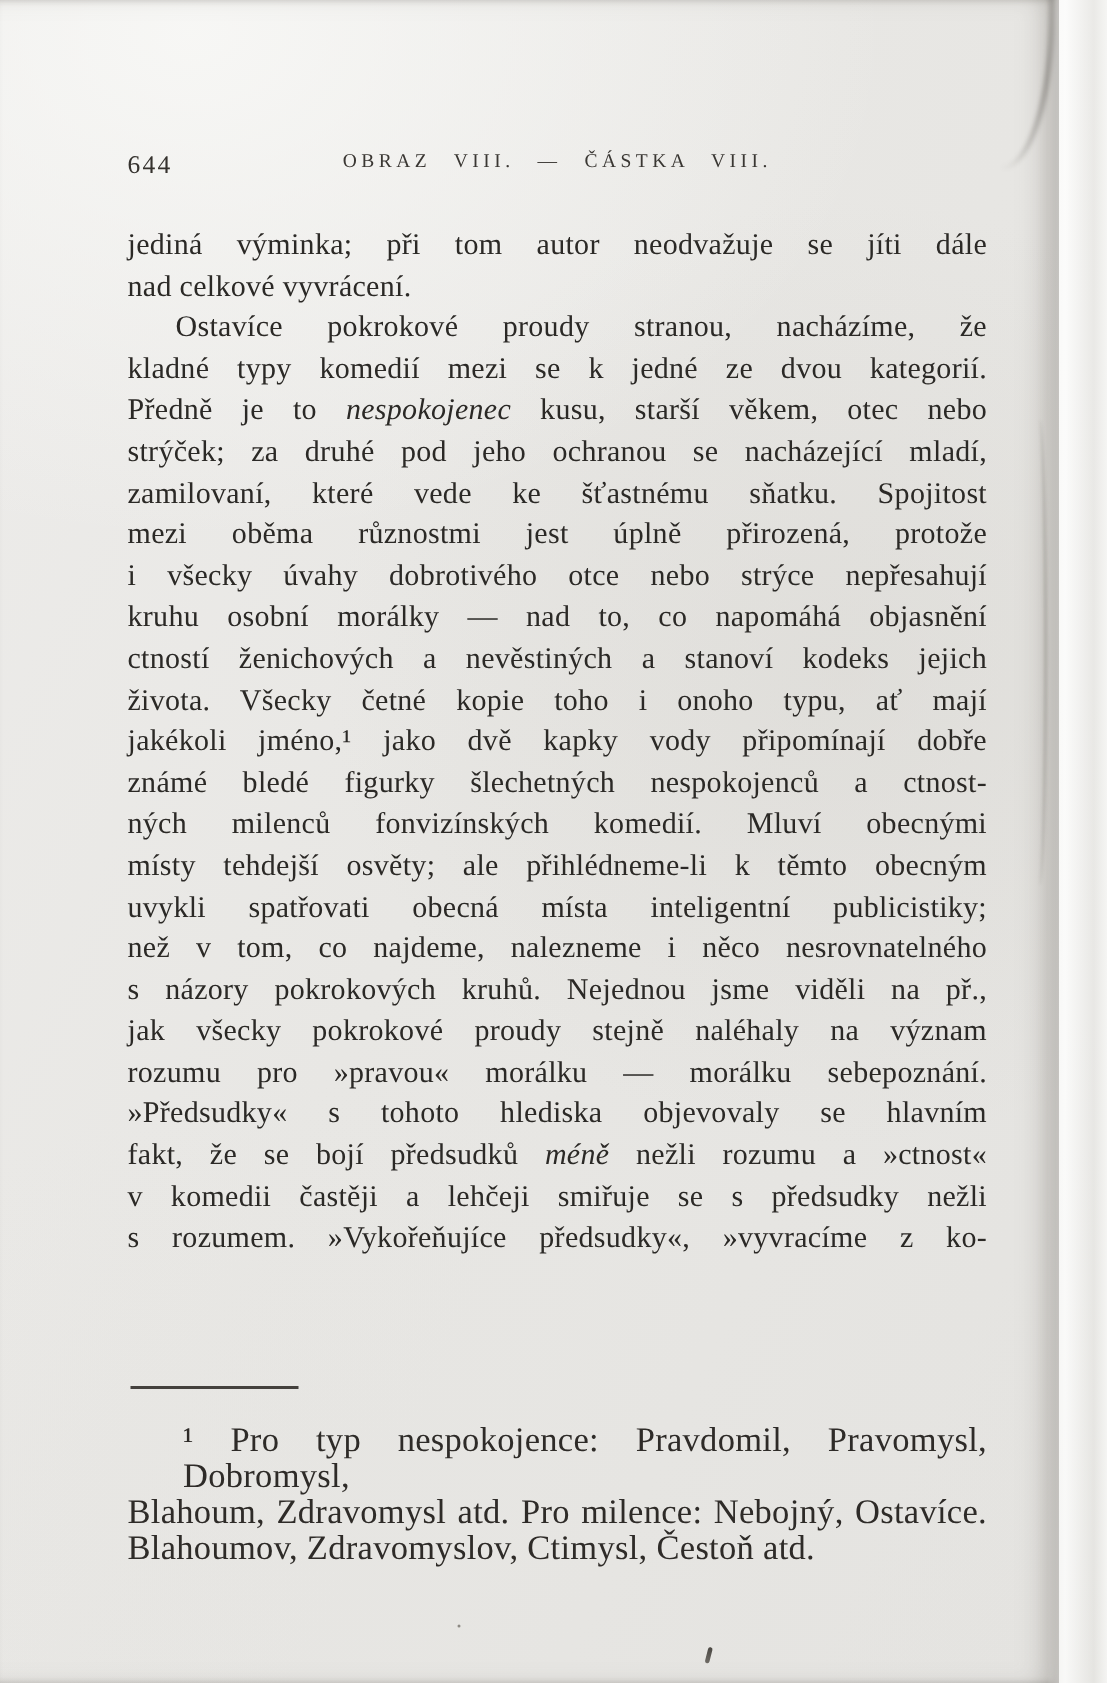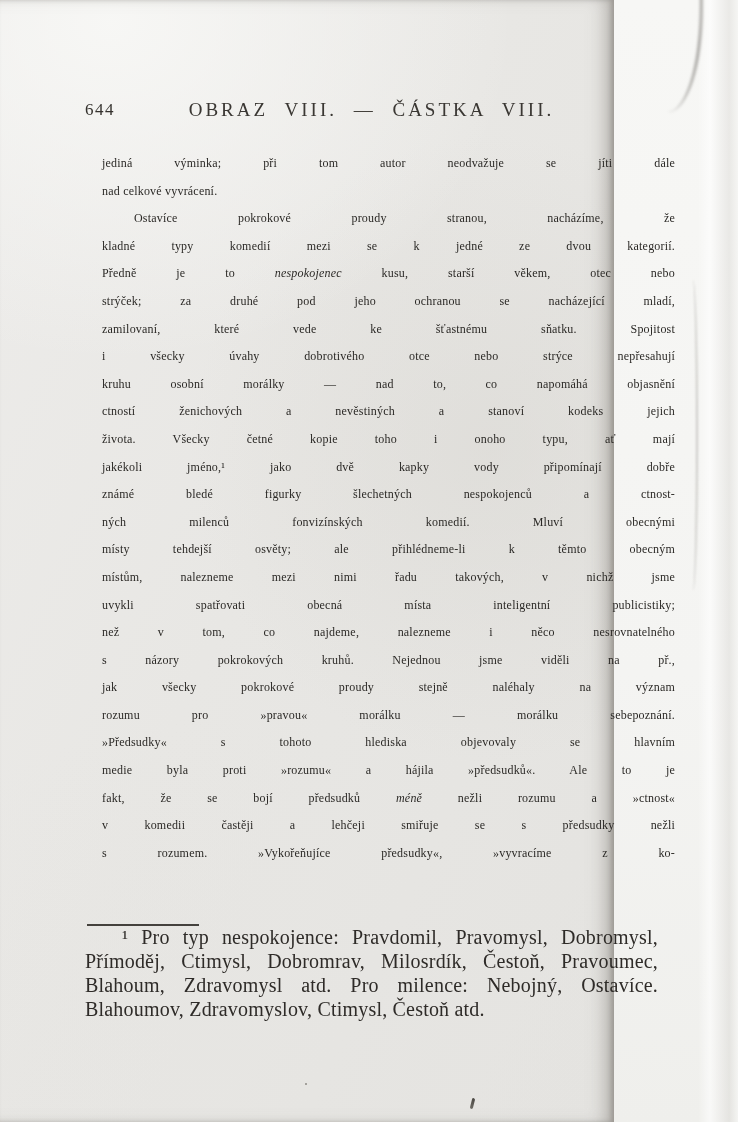--- a/index.html
+++ b/index.html
@@ -10,21 +10,21 @@
     background:linear-gradient(180deg,#f7f7f5 0%,#f4f4f2 60%,#efefec 100%);
     font-family:"Liberation Serif","DejaVu Serif",serif;
   }
   
   .scan::after{
     content:"";position:absolute;top:0;right:0;width:40px;height:100%;
     background:linear-gradient(90deg,rgba(255,255,255,0) 0%,rgba(255,255,255,.6) 30%,rgba(210,208,204,.35) 78%,rgba(245,245,243,.9) 100%);
     pointer-events:none;
   }
   .paper{
-    position:absolute;left:0;top:0;width:614px;height:1122px;
+    position:absolute;left:0;top:0;width:706px;height:1122px;
     background:
       radial-gradient(120% 55% at 18% 2%, rgba(248,248,246,.9) 0%, rgba(248,248,246,0) 55%),
       radial-gradient(70% 40% at 80% 40%, rgba(214,212,207,.45), rgba(214,212,207,0) 70%),
       radial-gradient(90% 35% at 40% 90%, rgba(230,229,226,.6), rgba(230,229,226,0) 75%),
       linear-gradient(115deg,#edecea 0%,#e8e7e4 45%,#e4e3e0 100%);
     box-shadow: inset -16px 0 20px -10px rgba(115,110,102,.55), inset -3px 0 4px rgba(90,86,80,.30);
   }
   .page-edge-line{
     position:absolute;left:668px;top:-38px;width:32px;height:150px;
     border-right:3px solid rgba(70,66,60,.50);
@@ -32,33 +32,33 @@
     filter:blur(1.6px);
   }
   .crease{
     position:absolute;left:688px;top:280px;width:8px;height:310px;
     border-right:2px solid rgba(105,100,93,.28);
     border-radius:50%;
     filter:blur(1.2px);
   }
   .running-head{position:absolute;left:85px;top:99px;width:573px;height:22px;color:#35322e;}
   .pagenum{position:absolute;left:0;top:1px;font-size:17px;letter-spacing:1.5px;}
-  .running-title{display:block;text-align:center;font-size:19px;letter-spacing:3px;word-spacing:9px;white-space:nowrap;color:#3a3733;}
+  .running-title{display:block;text-align:center;font-size:13px;letter-spacing:3px;word-spacing:9px;white-space:nowrap;color:#3a3733;}
   .body-text{
-    position:absolute;left:102px;top:150px;width:573px;
-    font-size:12px;line-height:27.6px;color:#2b2926;letter-spacing:.2px;
+    position:absolute;left:85px;top:150px;width:573px;
+    font-size:20px;line-height:27.6px;color:#2b2926;letter-spacing:.2px;
   }
   .line{text-align:justify;text-align-last:justify;white-space:normal;}
   .line.no-just{text-align-last:left;}
   .line.indent{padding-left:32px;}
   .it{font-style:italic;}
   .footnote-rule{position:absolute;left:87px;top:924px;width:112px;height:2px;background:#44413d;}
   .footnote{
-    position:absolute;left:85px;top:925px;width:573px;
-    font-size:20px;line-height:24px;color:#2e2b28;letter-spacing:.2px;
+    position:absolute;left:85px;top:948px;width:573px;
+    font-size:23px;line-height:24px;color:#2e2b28;letter-spacing:.2px;
   }
   .footnote .line.indent{padding-left:37px;}
   .ink-mark{
     position:absolute;left:471px;top:1098px;width:3px;height:11px;
     background:linear-gradient(180deg,#4a4742,#6f6c66);
     transform:rotate(14deg);border-radius:2px;
   }
   .dust1{position:absolute;left:305px;top:1083px;width:2px;height:2px;background:#8d8a84;border-radius:50%;}
 </style>
 </head>
@@ -74,45 +74,43 @@
         <div>
           <div class="line"><span>jediná výminka; při tom autor neodvažuje se jíti dále</span></div>
           <div class="line no-just"><span>nad celkové vyvrácení.</span></div>
         </div>
         <div>
           <div class="line indent"><span>Ostavíce pokrokové proudy stranou, nacházíme, že</span></div>
           <div class="line"><span>kladné typy komedií mezi se k jedné ze dvou kategorií.</span></div>
           <div class="line"><span>Předně je to </span><span class="it">nespokojenec</span><span> kusu, starší věkem, otec nebo</span></div>
           <div class="line"><span>strýček; za druhé pod jeho ochranou se nacházející mladí,</span></div>
           <div class="line"><span>zamilovaní, které vede ke šťastnému sňatku. Spojitost</span></div>
+          <div class="line"><span>mezi oběma různostmi jest úplně přirozená, protože</span></div>
           <div class="line"><span>i všecky úvahy dobrotivého otce nebo strýce nepřesahují</span></div>
           <div class="line"><span>kruhu osobní morálky — nad to, co napomáhá objasnění</span></div>
           <div class="line"><span>ctností ženichových a nevěstiných a stanoví kodeks jejich</span></div>
           <div class="line"><span>života. Všecky četné kopie toho i onoho typu, ať mají</span></div>
           <div class="line"><span>jakékoli jméno,¹ jako dvě kapky vody připomínají dobře</span></div>
           <div class="line"><span>známé bledé figurky šlechetných nespokojenců a ctnost-</span></div>
           <div class="line"><span>ných milenců fonvizínských komedií. Mluví obecnými</span></div>
           <div class="line"><span>místy tehdejší osvěty; ale přihlédneme-li k těmto obecným</span></div>
-          <div class="line"><span>místům, nalezneme mezi nimi řadu takových, v nichž jsme</span></div>
           <div class="line"><span>uvykli spatřovati obecná místa inteligentní publicistiky;</span></div>
           <div class="line"><span>než v tom, co najdeme, nalezneme i něco nesrovnatelného</span></div>
           <div class="line"><span>s názory pokrokových kruhů. Nejednou jsme viděli na př.,</span></div>
           <div class="line"><span>jak všecky pokrokové proudy stejně naléhaly na význam</span></div>
           <div class="line"><span>rozumu pro »pravou« morálku — morálku sebepoznání.</span></div>
           <div class="line"><span>»Předsudky« s tohoto hlediska objevovaly se hlavním</span></div>
-          <div class="line"><span>medie byla proti »rozumu« a hájila »předsudků«. Ale to je</span></div>
           <div class="line"><span>fakt, že se bojí předsudků </span><span class="it">méně</span><span> nežli rozumu a »ctnost«</span></div>
           <div class="line"><span>v komedii častěji a lehčeji smiřuje se s předsudky nežli</span></div>
           <div class="line"><span>s rozumem. »Vykořeňujíce předsudky«, »vyvracíme z ko-</span></div>
         </div>
       </div>
     <div class="footnote-rule"></div>
     <div id="footnote" class="footnote">
         <div class="line indent"><span>¹ Pro typ nespokojence: Pravdomil, Pravomysl, Dobromysl,</span></div>
-        <div class="line"><span>Přímoděj, Ctimysl, Dobromrav, Milosrdík, Čestoň, Pravoumec,</span></div>
         <div class="line"><span>Blahoum, Zdravomysl atd. Pro milence: Nebojný, Ostavíce.</span></div>
         <div class="line no-just"><span>Blahoumov, Zdravomyslov, Ctimysl, Čestoň atd.</span></div>
       </div>
     <div class="ink-mark"></div>
     <div class="dust1"></div>
   </div>
   <div class="page-edge-line"></div>
   <div class="crease"></div>
 </div>
 

